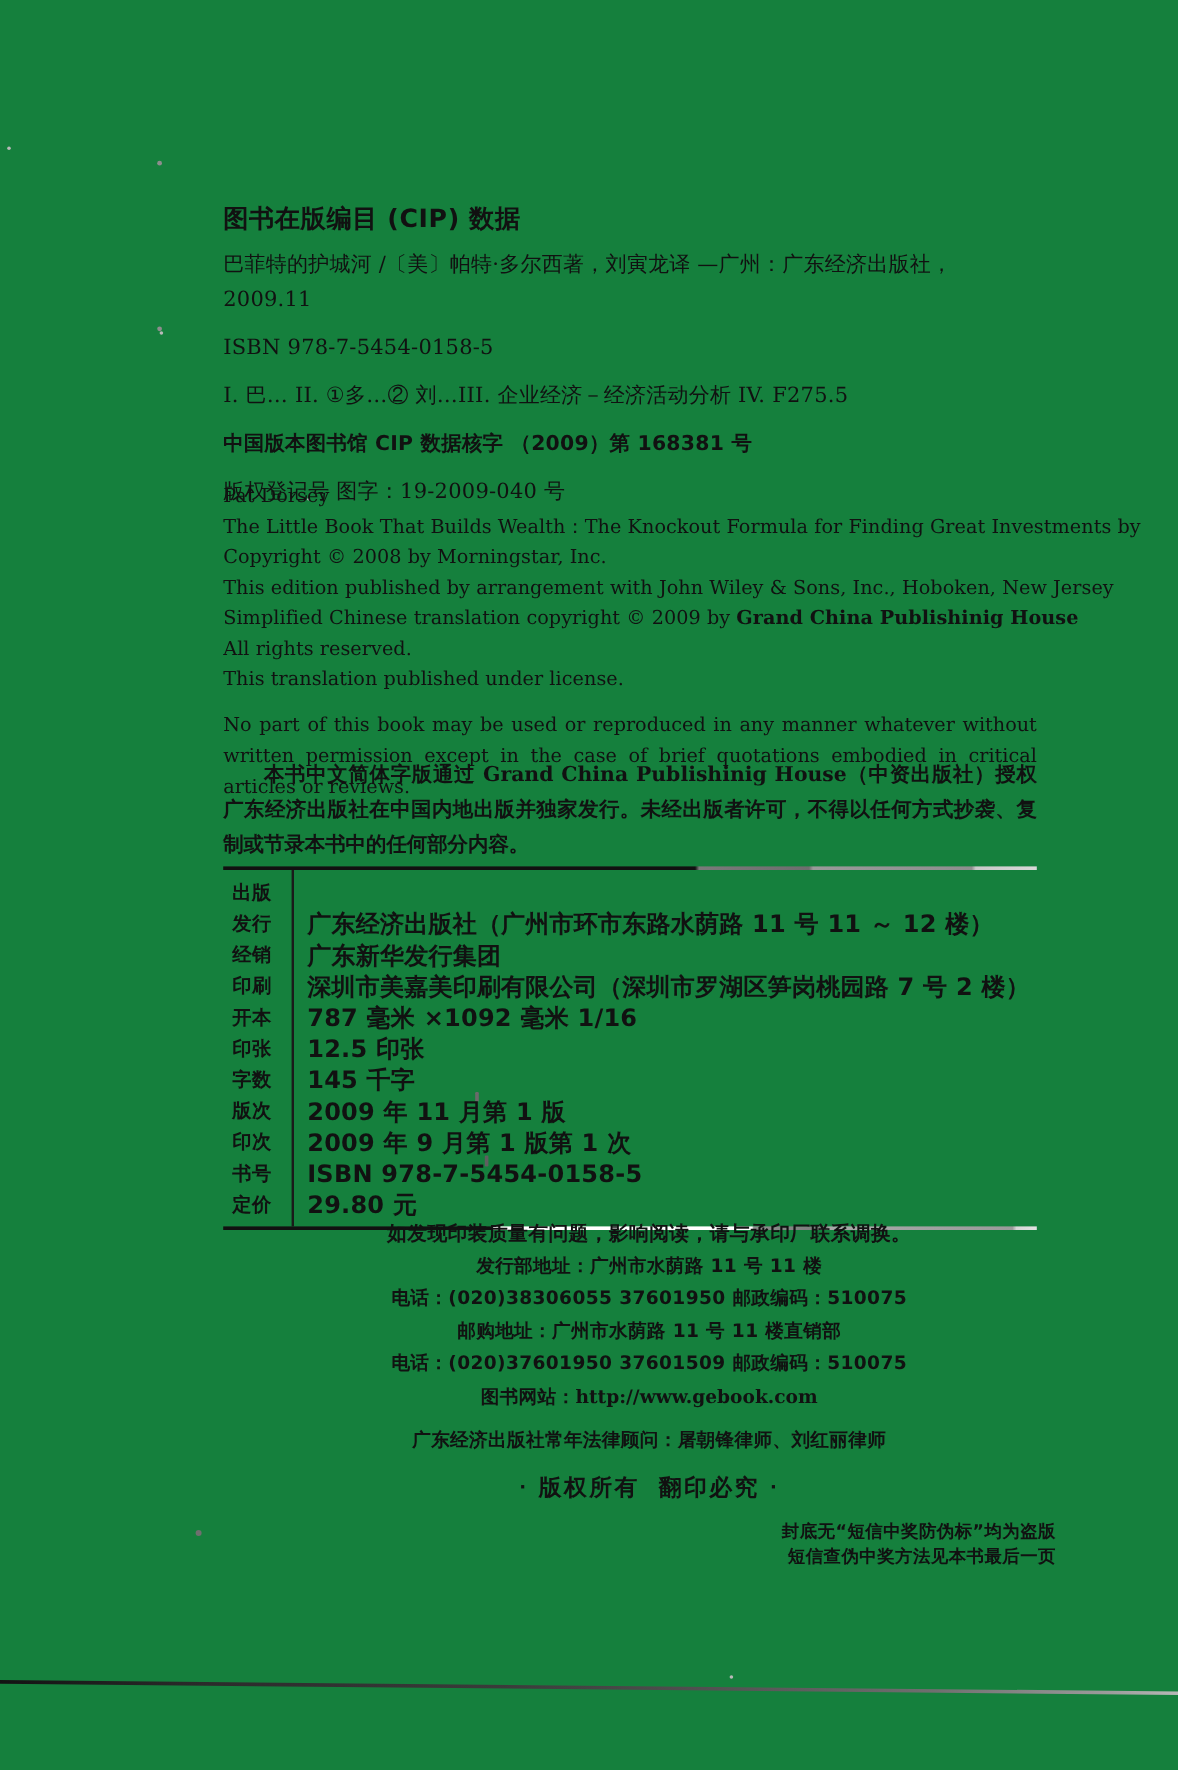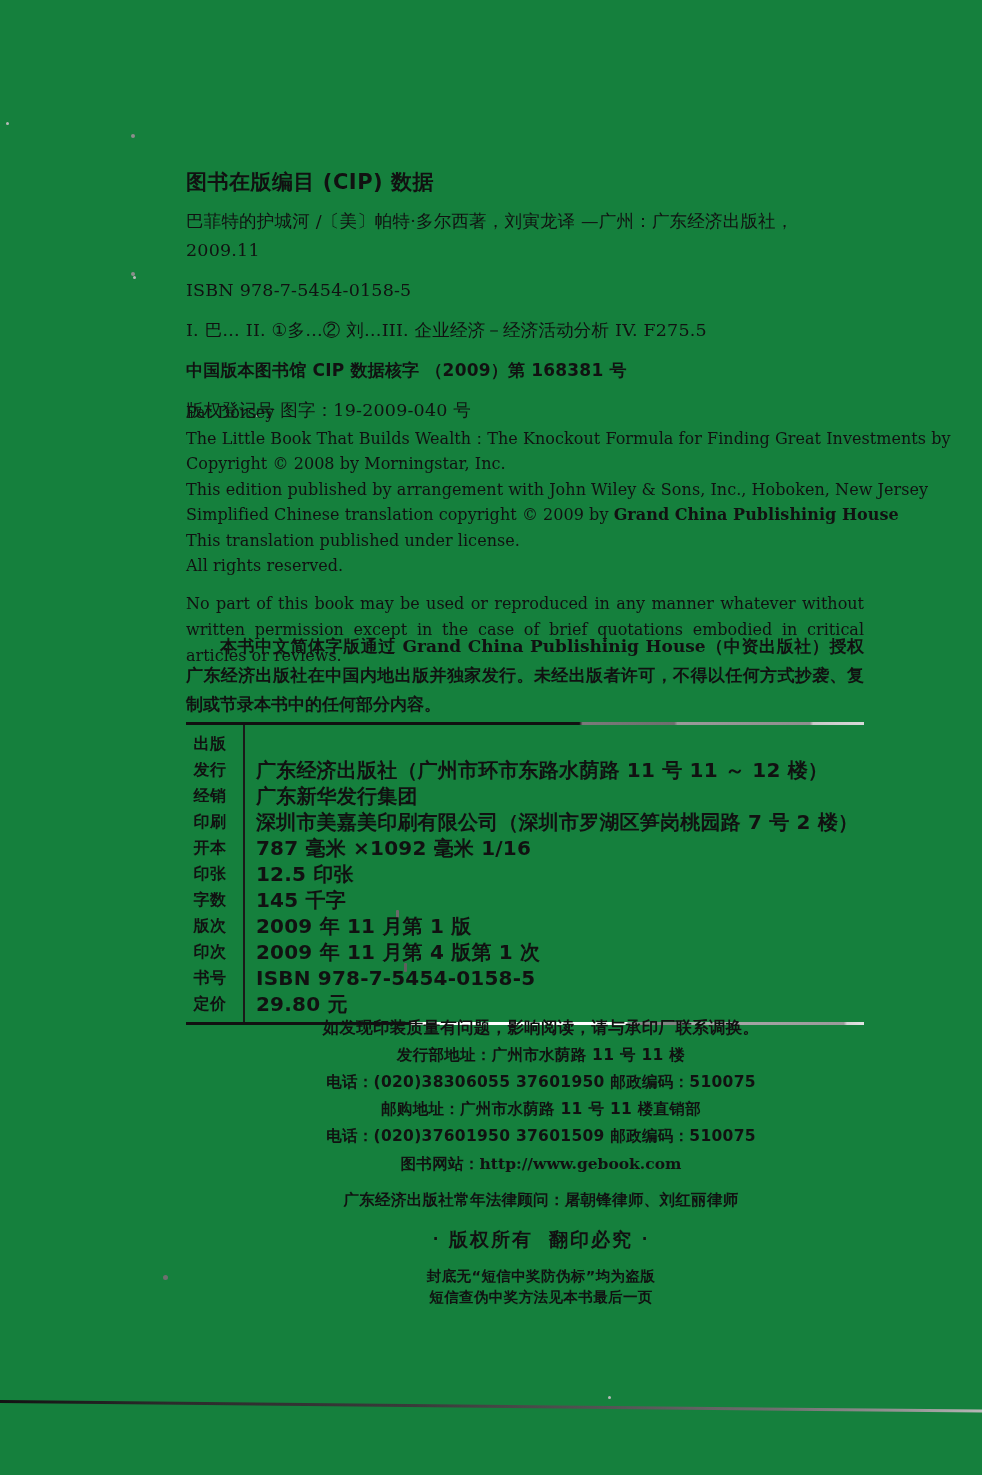--- a/index.html
+++ b/index.html
@@ -225,20 +225,21 @@
   .f-rights .sp { display: inline-block; width: 16px; }
   .f-anti {
     margin-top: 10px;
   }
   .f-anti .a-line {
     font-size: 14.5px;
     line-height: 21px;
     font-weight: 700;
     letter-spacing: 0.4px;
     white-space: nowrap;
+    text-align: right;
   }
 
   
   .edge-wrap {
     position: absolute;
     left: 0;
     top: 1390px;
     width: 982px;
     height: 40px;
     overflow: hidden;
@@ -287,22 +288,22 @@
       <div class="cip-gap"></div>
       <div class="cip-line semi">版权登记号 图字：19-2009-040 号</div>
     </div>
 
     <div class="eng-block">
       <div class="eng-line">Pat Dorsey</div>
       <div class="eng-line">The Little Book That Builds Wealth：The Knockout Formula for Finding Great Investments by</div>
       <div class="eng-line">Copyright © 2008 by Morningstar, Inc.</div>
       <div class="eng-line">This edition published by arrangement with John Wiley &amp; Sons, Inc., Hoboken, New Jersey</div>
       <div class="eng-line"><span>Simplified Chinese translation copyright © 2009 by </span><span class="eng-b">Grand China Publishinig House</span></div>
+      <div class="eng-line">All rights reserved.</div>
       <div class="eng-line">This translation published under license.</div>
-      <div class="eng-line">All rights reserved.</div>
     </div>
 
     <div class="eng-para">No part of this book may be used or reproduced in any manner whatever without written permission except in the case of brief quotations embodied in critical articles or reviews.</div>
 
     <div class="cn-para"><span>本书中文简体字版通过 </span><span class="latin-b">Grand China Publishinig House</span><span>（中资出版社）授权广东经济出版社在中国内地出版并独家发行。未经出版者许可，不得以任何方式抄袭、复制或节录本书中的任何部分内容。</span></div>
 
     <div class="pub-table">
       <div class="rule-top"></div>
       <div class="table-body">
         <div class="vline"></div>
@@ -340,21 +341,21 @@
           <div class="pvalue">145 千字</div>
         </div>
 
         <div class="prow">
           <div class="plabel">版次</div>
           <div class="pvalue">2009 年 11 月第 1 版</div>
         </div>
 
         <div class="prow">
           <div class="plabel">印次</div>
-          <div class="pvalue">2009 年 11 月第 4 版第 1 次</div>
+          <div class="pvalue">2009 年 9 月第 1 版第 1 次</div>
         </div>
 
         <div class="prow">
           <div class="plabel">书号</div>
           <div class="pvalue">ISBN 978-7-5454-0158-5</div>
         </div>
 
         <div class="prow">
           <div class="plabel">定价</div>
           <div class="pvalue">29.80 元</div>

